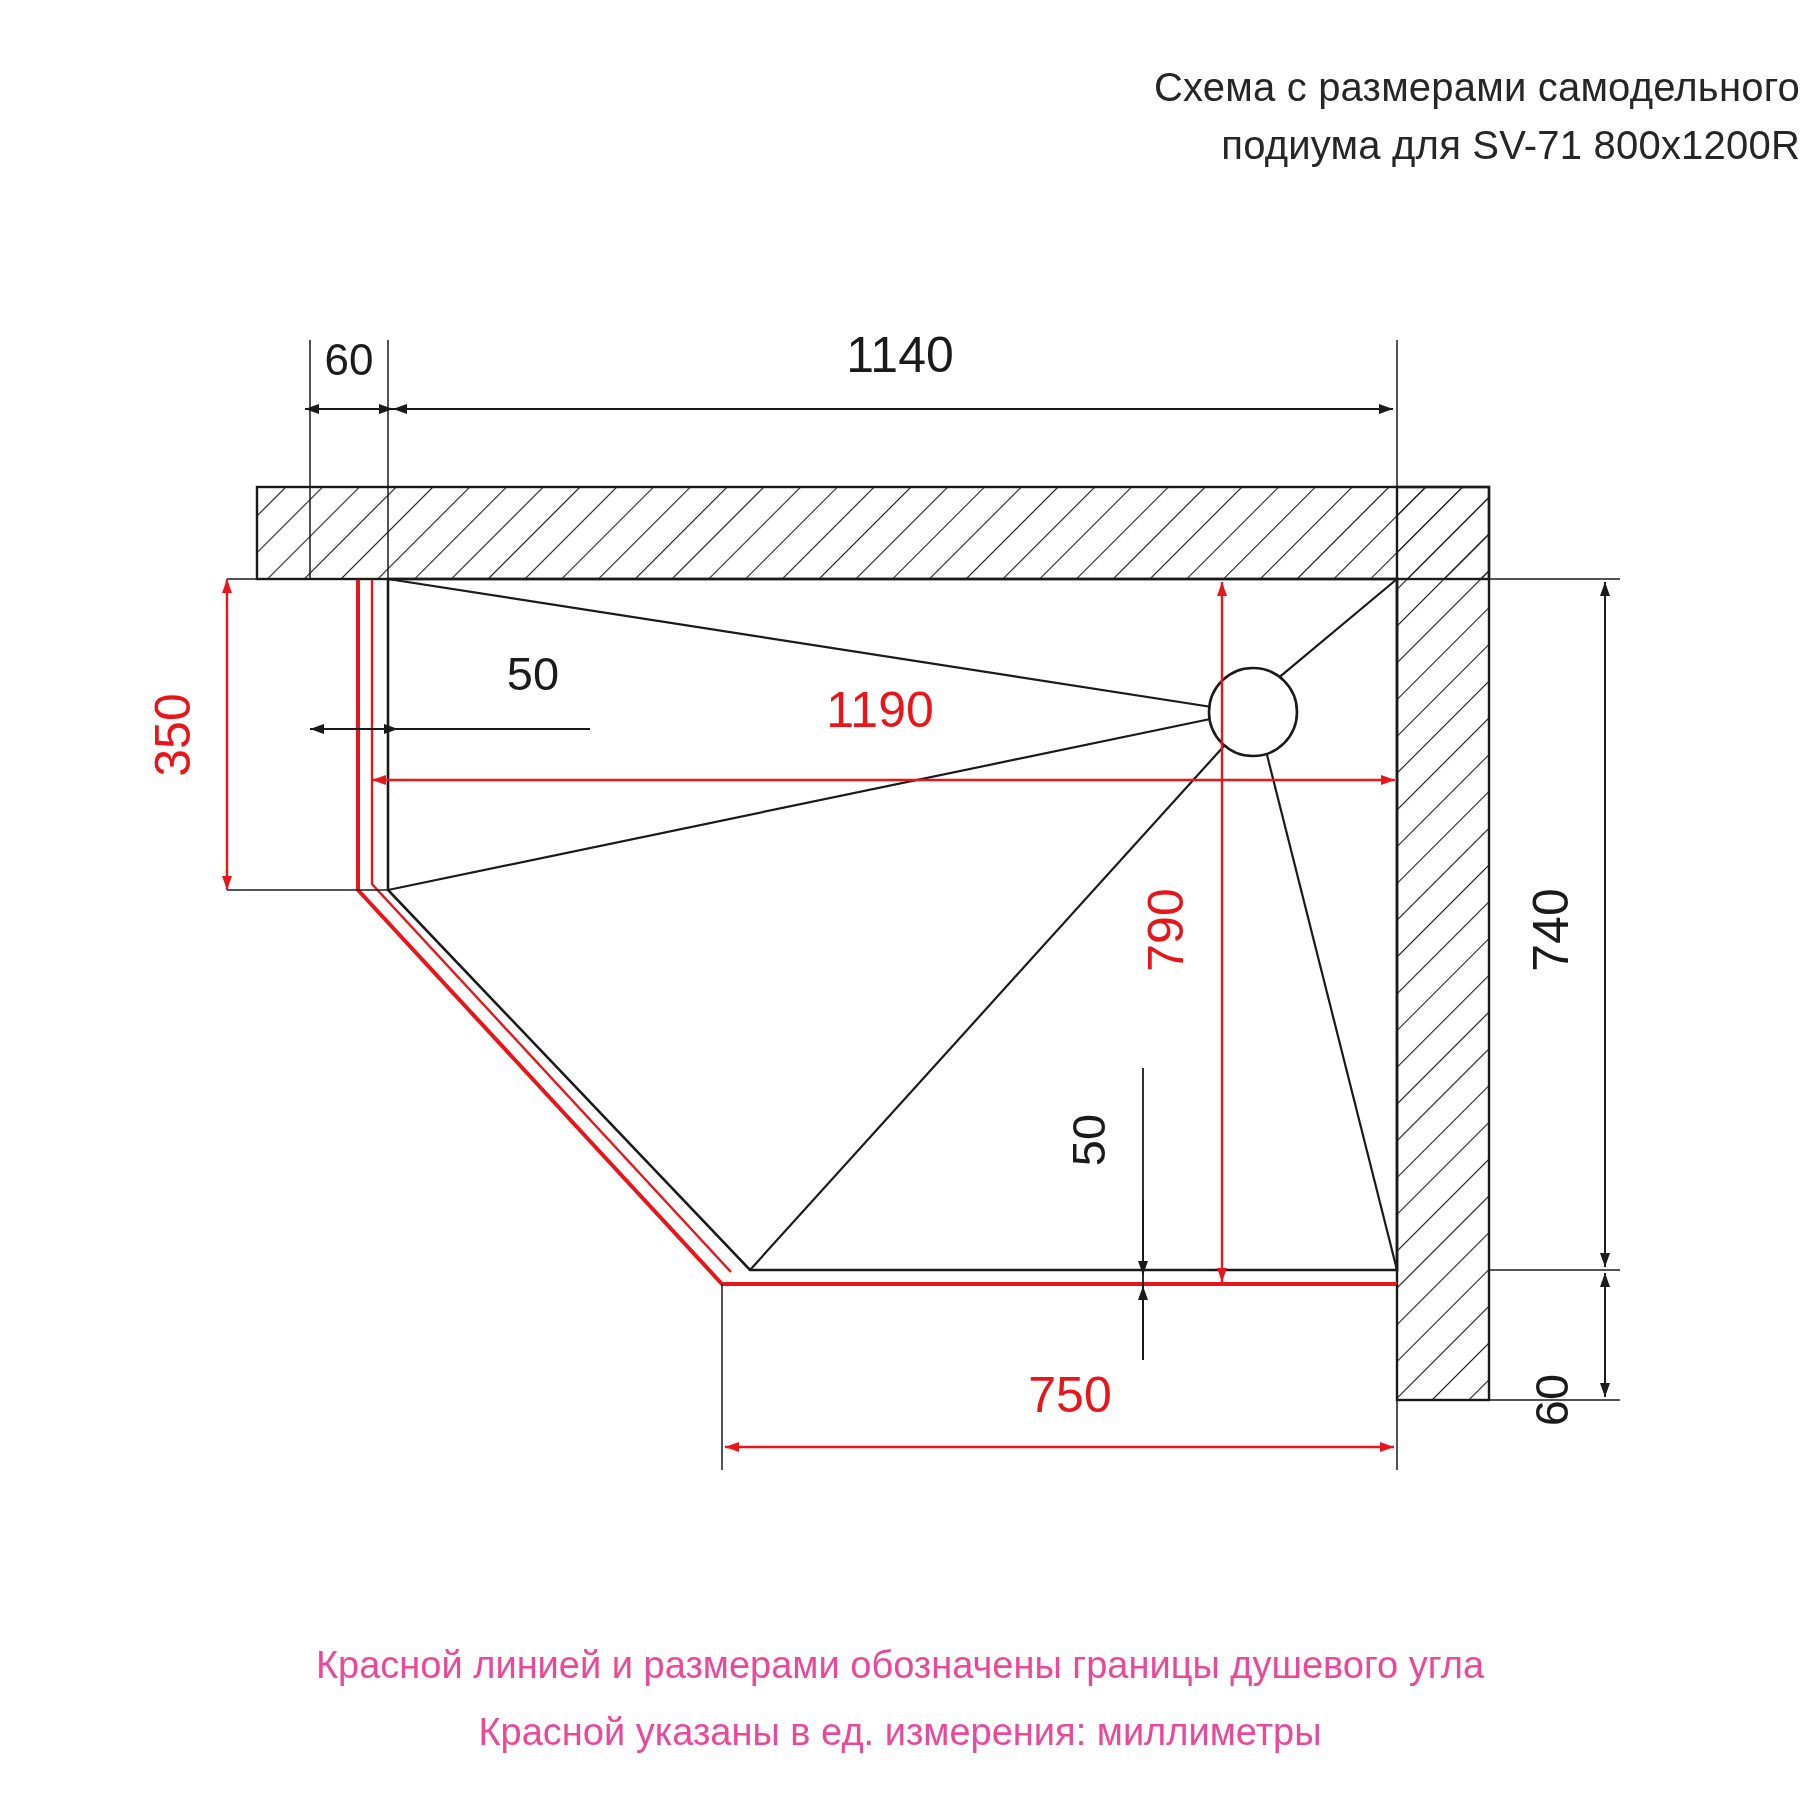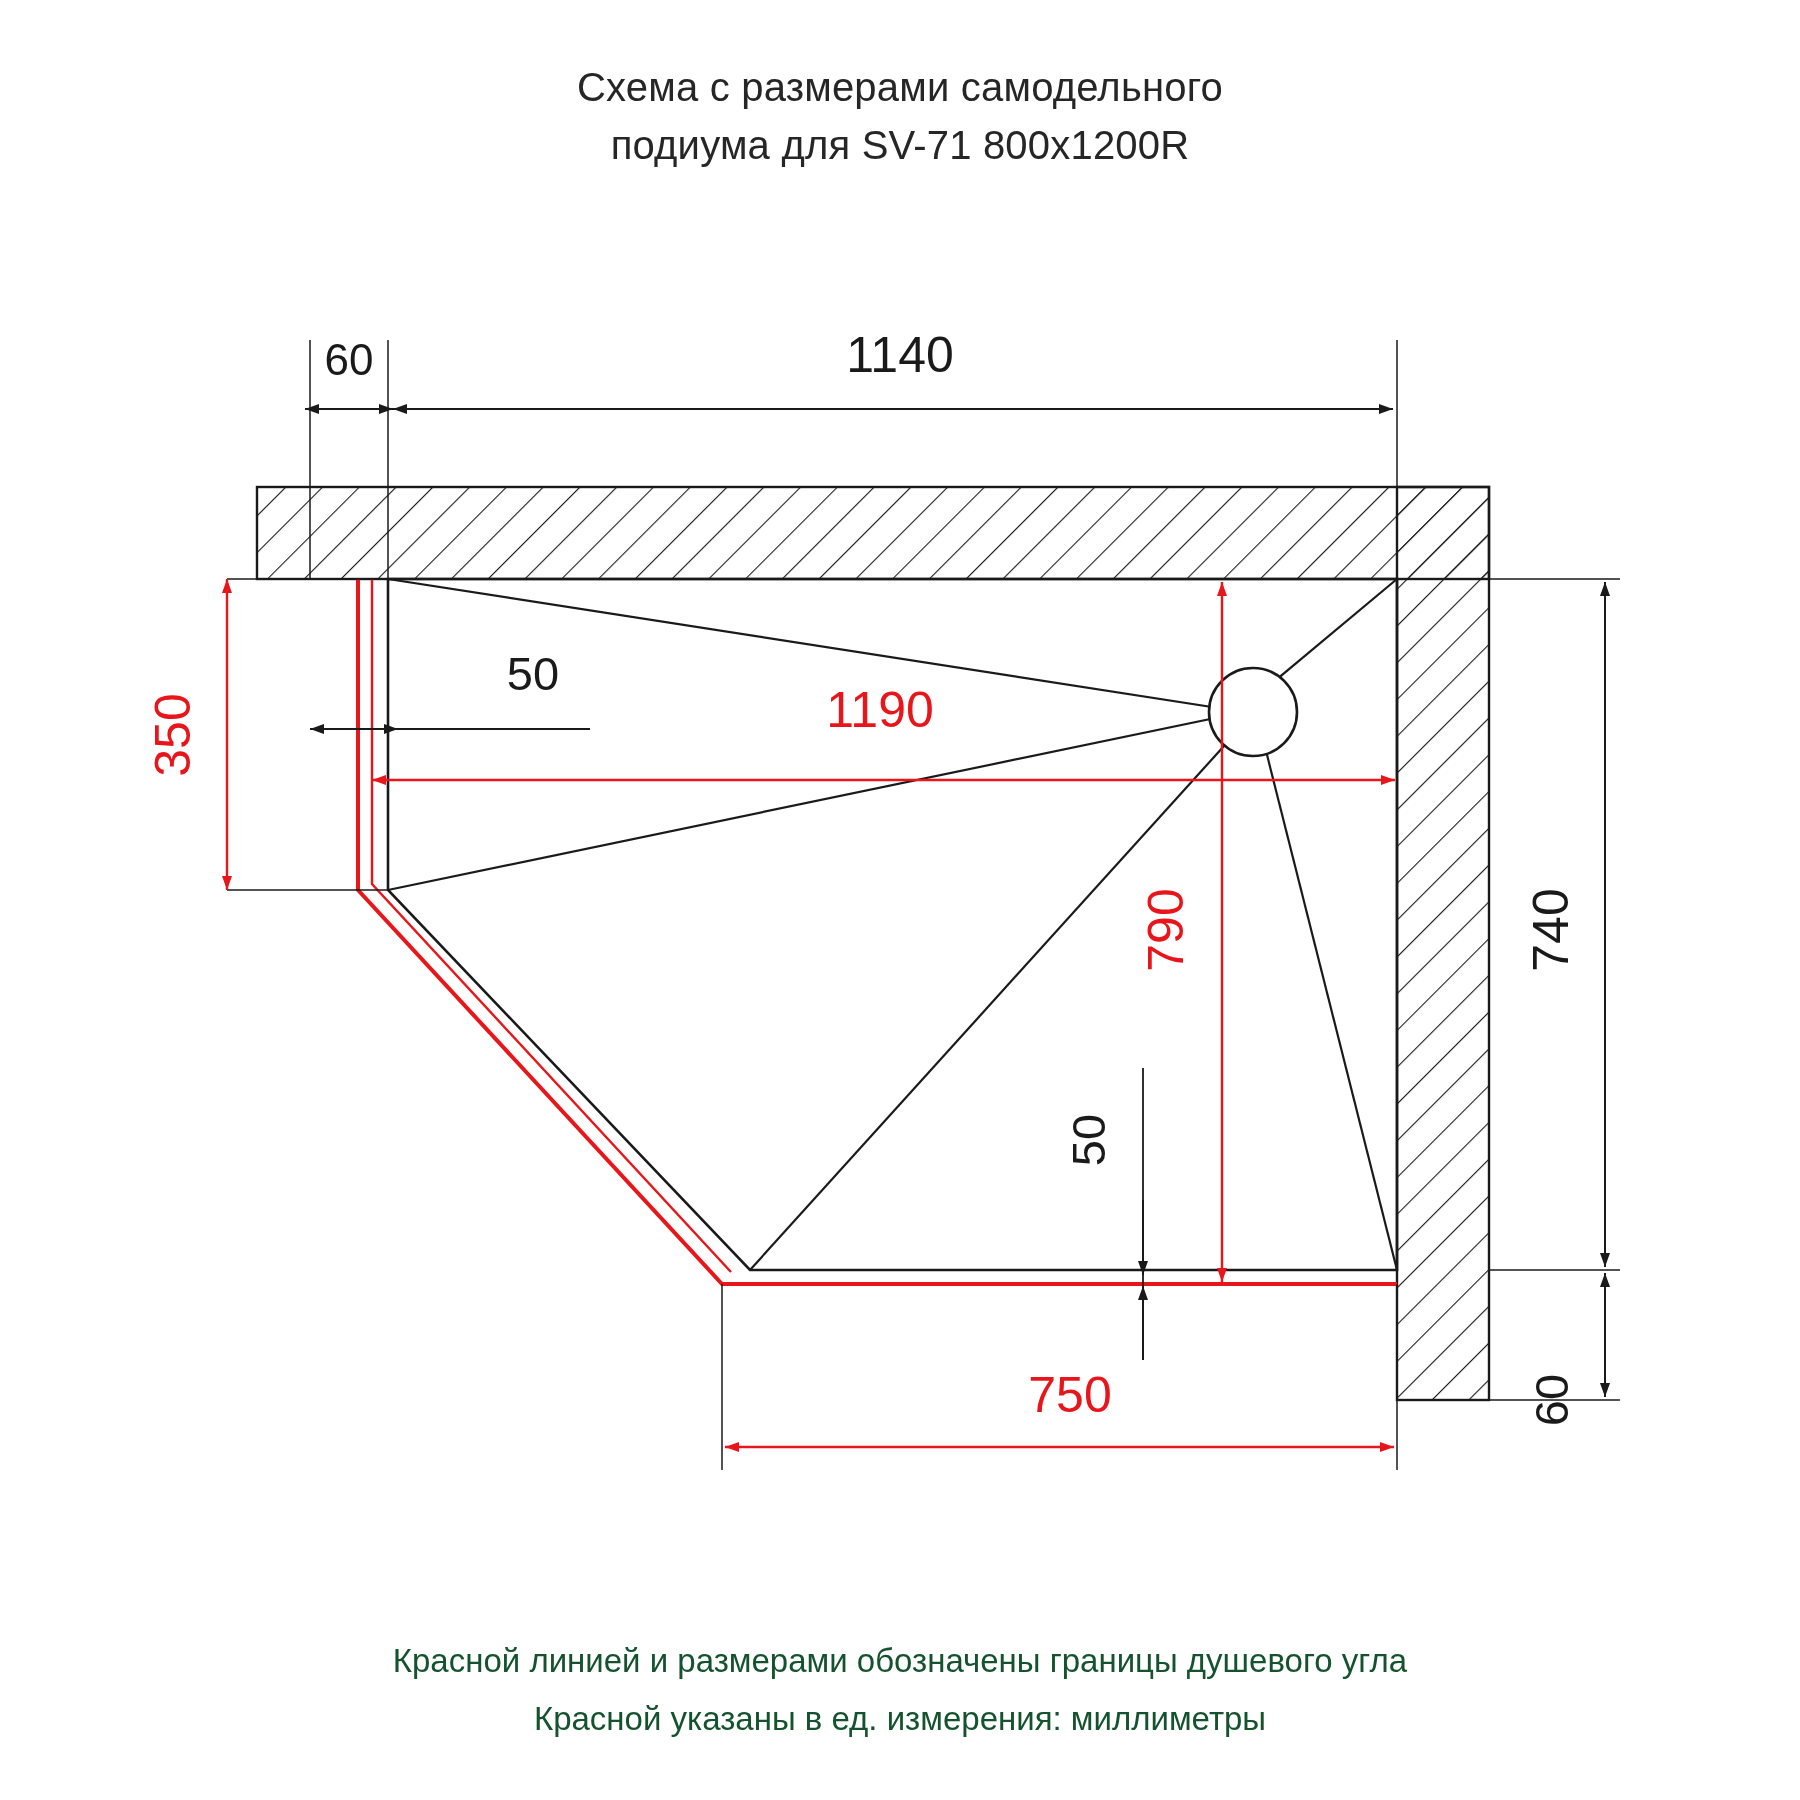--- a/index.html
+++ b/index.html
@@ -13,21 +13,21 @@
     font-family: "Liberation Sans", sans-serif;
     color: #1a1a1a;
     position: relative;
     overflow: hidden;
   }
   #title {
     position: absolute;
     left: 0;
     top: 58px;
     width: 1800px;
-    text-align: center;
+    text-align: right;
     font-size: 40px;
     line-height: 1.45;
     color: #262626;
     font-weight: 400;
     letter-spacing: 0.2px;
   }
   #title .line {
     display: block;
   }
   #drawing {
@@ -36,23 +36,23 @@
     top: 0;
     width: 1800px;
     height: 1800px;
   }
   #footer {
     position: absolute;
     left: 0;
     top: 1632px;
     width: 1800px;
     text-align: center;
-    font-size: 33px;
+    font-size: 38px;
     line-height: 1.75;
-    color: #14532d;
+    color: #ec4899;
   }
   #footer .line {
     display: block;
   }
   text {
     font-family: "Liberation Sans", sans-serif;
   }
 </style>
 </head>
 <body>

